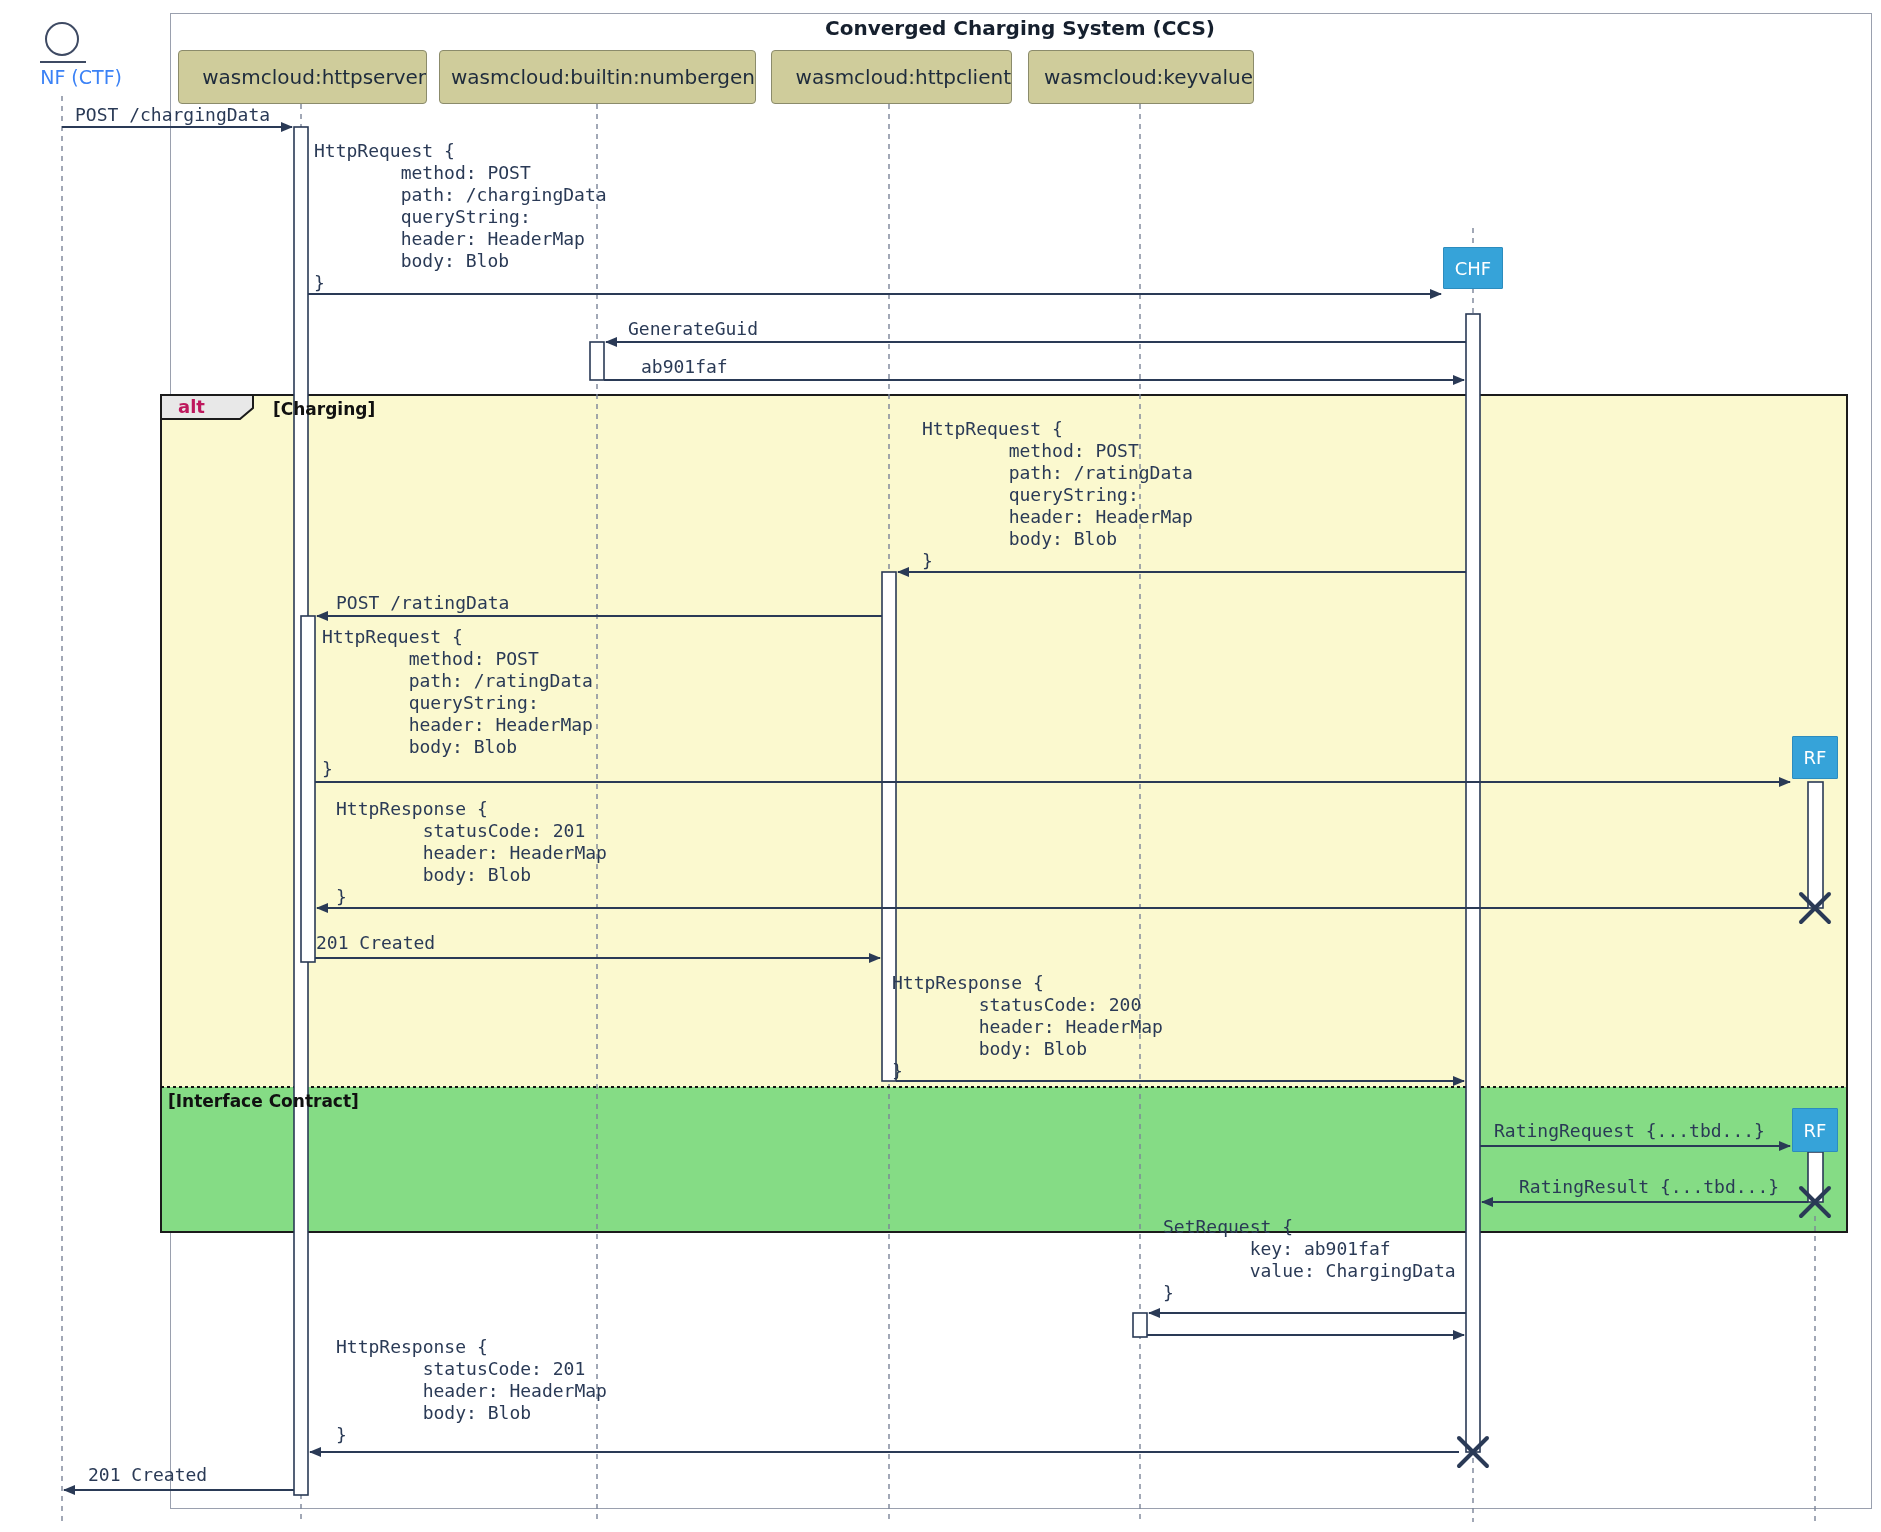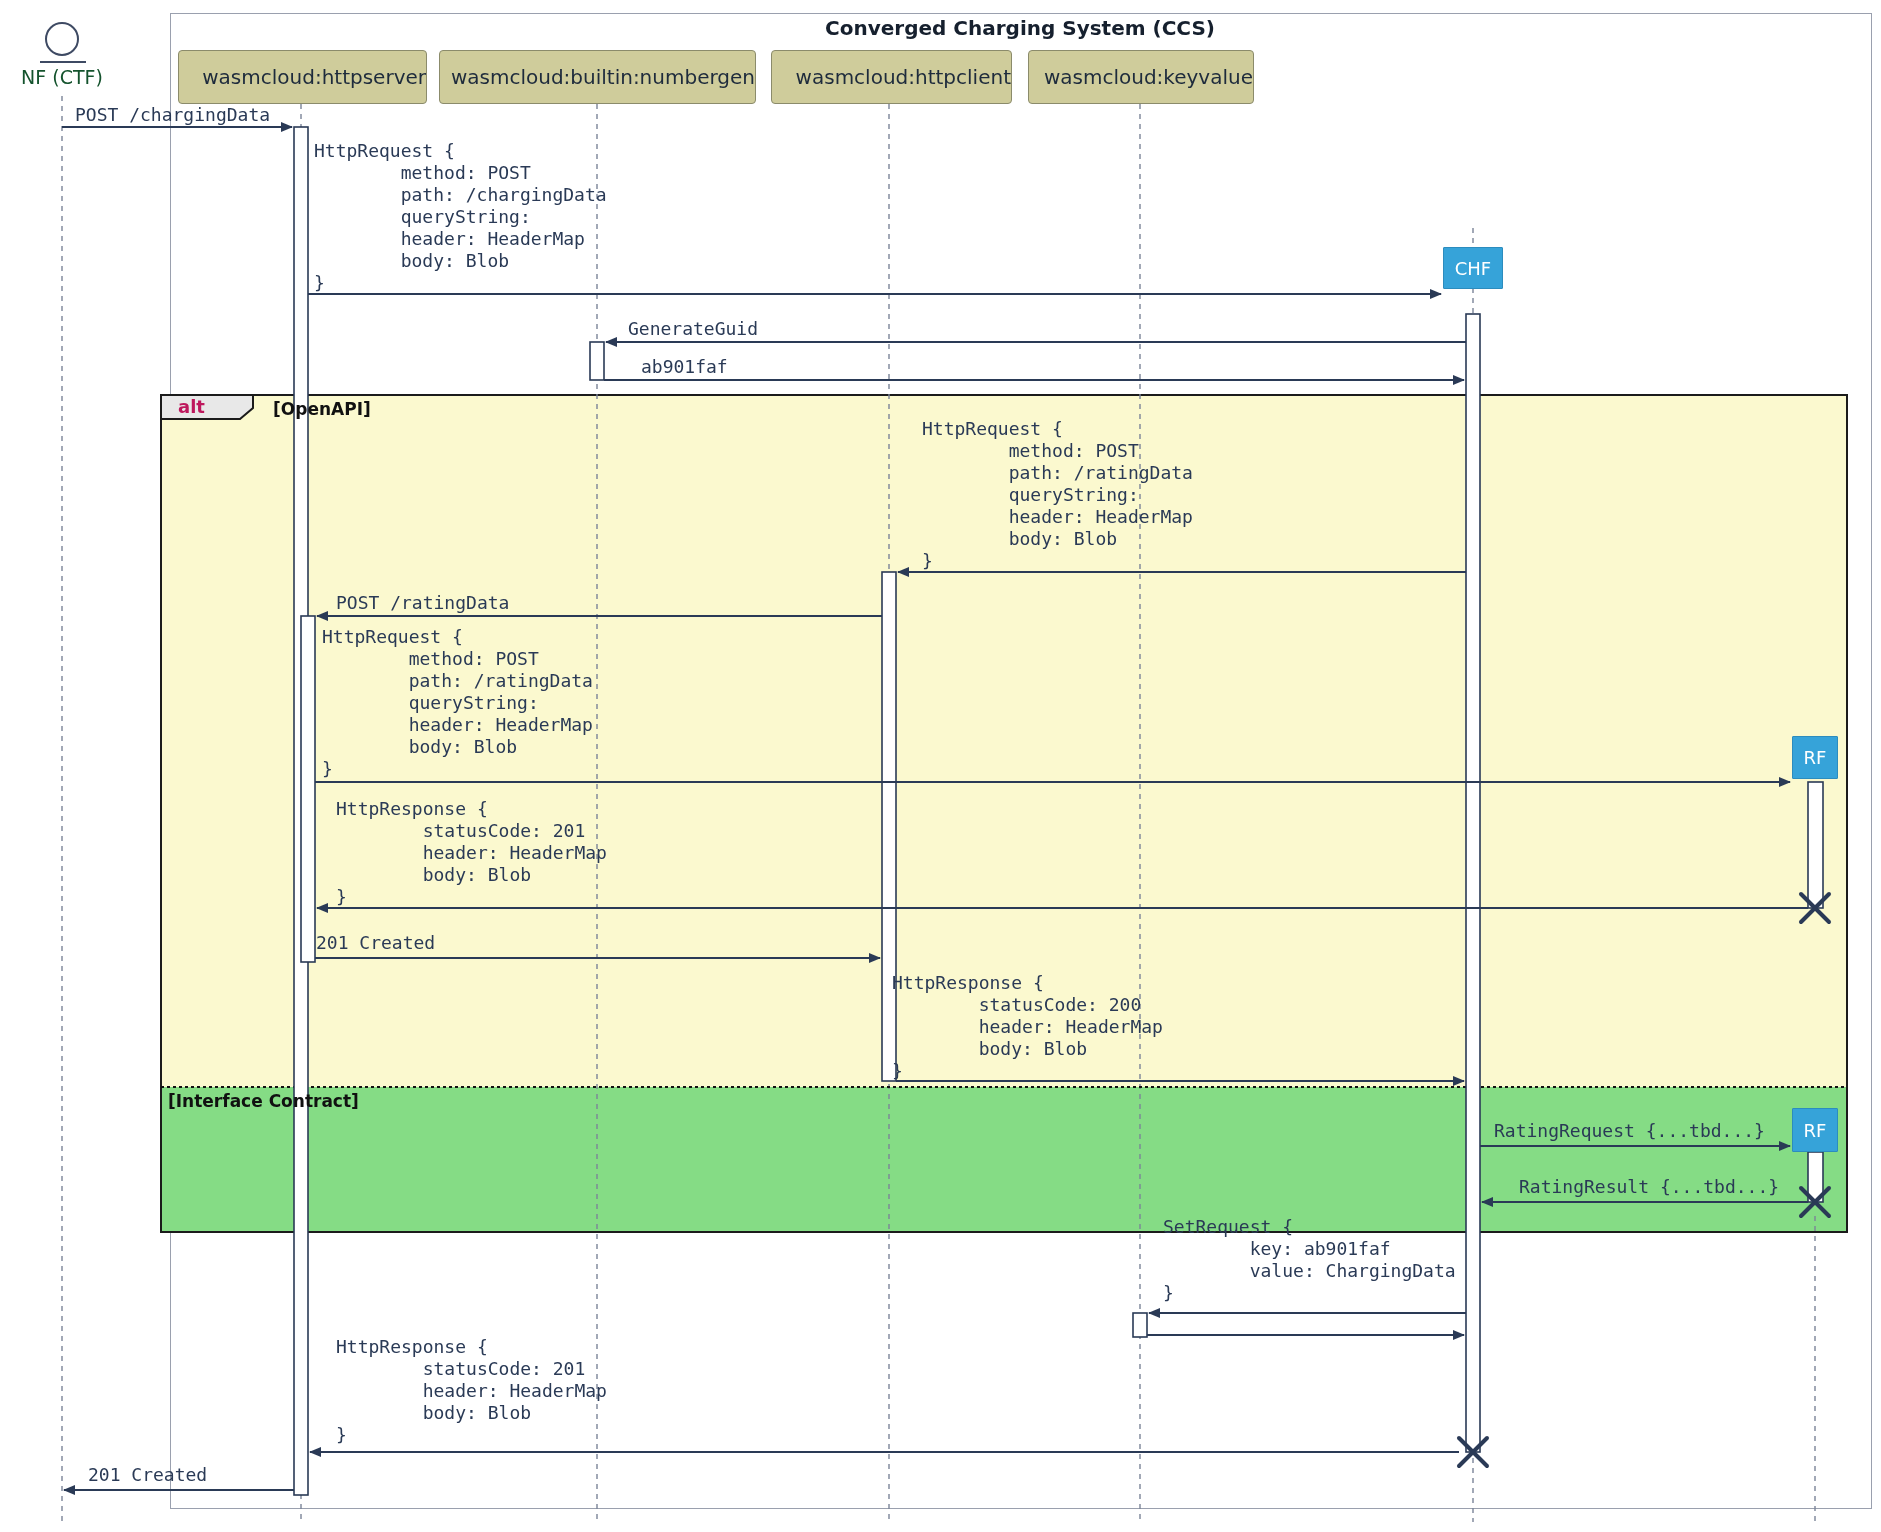--- a/index.html
+++ b/index.html
@@ -8,21 +8,21 @@
   .abs{position:absolute;}
   
   .sys-frame{left:170px;top:13px;width:1700px;height:1494px;border:1px solid #9aa0ae;background:transparent;}
   .sys-title{left:170px;top:16px;width:1700px;text-align:center;font-weight:bold;font-size:20px;color:#16202e;}
   
   .pbox{top:50px;height:54px;background:#cfcc9b;border:1px solid #8b8b6b;border-radius:4px;
         display:flex;align-items:center;justify-content:flex-end;font-size:20px;color:#1e2b3c;box-sizing:border-box;}
   
   .actor-head{left:45px;top:22px;width:34px;height:34px;border:2px solid #3e4a63;border-radius:50%;background:#fff;box-sizing:border-box;}
   .actor-line{left:40px;top:61px;width:46px;height:0;border-top:2px solid #3e4a63;}
-  .actor-label{left:2px;top:66px;width:120px;text-align:center;font-size:19px;color:#14532d;}
+  .actor-label{left:2px;top:66px;width:120px;text-align:right;font-size:19px;color:#3b82f6;}
   
   .alt-frame{left:160px;top:394px;width:1688px;height:839px;border:2px solid #1b1b1b;box-sizing:border-box;}
   .alt-openapi{left:160px;top:394px;width:1688px;height:693px;background:#fbf9cf;}
   .alt-contract{left:160px;top:1087px;width:1688px;height:146px;background:#85dc85;}
   .alt-tab-text{left:178px;top:396px;font-weight:bold;font-size:18px;color:#be185d;}
   .guard{font-weight:bold;font-size:17px;color:#111;}
   
   .obox{background:#36a3d9;border:1px solid #2c8cbe;border-radius:1px;color:#ffffff;
         display:flex;align-items:center;justify-content:center;font-size:18px;box-sizing:border-box;}
   
@@ -114,21 +114,21 @@
       <line x1="1801" y1="1188" x2="1829" y2="1216"></line>
       <line x1="1829" y1="1188" x2="1801" y2="1216"></line>
       <line x1="1459" y1="1438" x2="1487" y2="1466"></line>
       <line x1="1487" y1="1438" x2="1459" y2="1466"></line>
     </g>
 
     <polygon points="161,395 253,395 253,408 240,419 161,419" fill="#e8e8e8" stroke="#1b1b1b" stroke-width="2"></polygon>
   </svg>
 
   <div class="abs alt-tab-text">alt</div>
-  <div class="abs guard" style="left:273px;top:399px;">[OpenAPI]</div>
+  <div class="abs guard" style="left:273px;top:399px;">[Charging]</div>
   <div class="abs guard" style="left:168px;top:1091px;">[Interface Contract]</div>
 
   <div class="abs obox" style="left:1443px;top:247px;width:60px;height:42px;">
     <span>CHF</span>
   </div>
   <div class="abs obox" style="left:1792px;top:736px;width:46px;height:43px;">
     <span>RF</span>
   </div>
   <div class="abs obox" style="left:1792px;top:1108px;width:46px;height:44px;">
     <span>RF</span>

